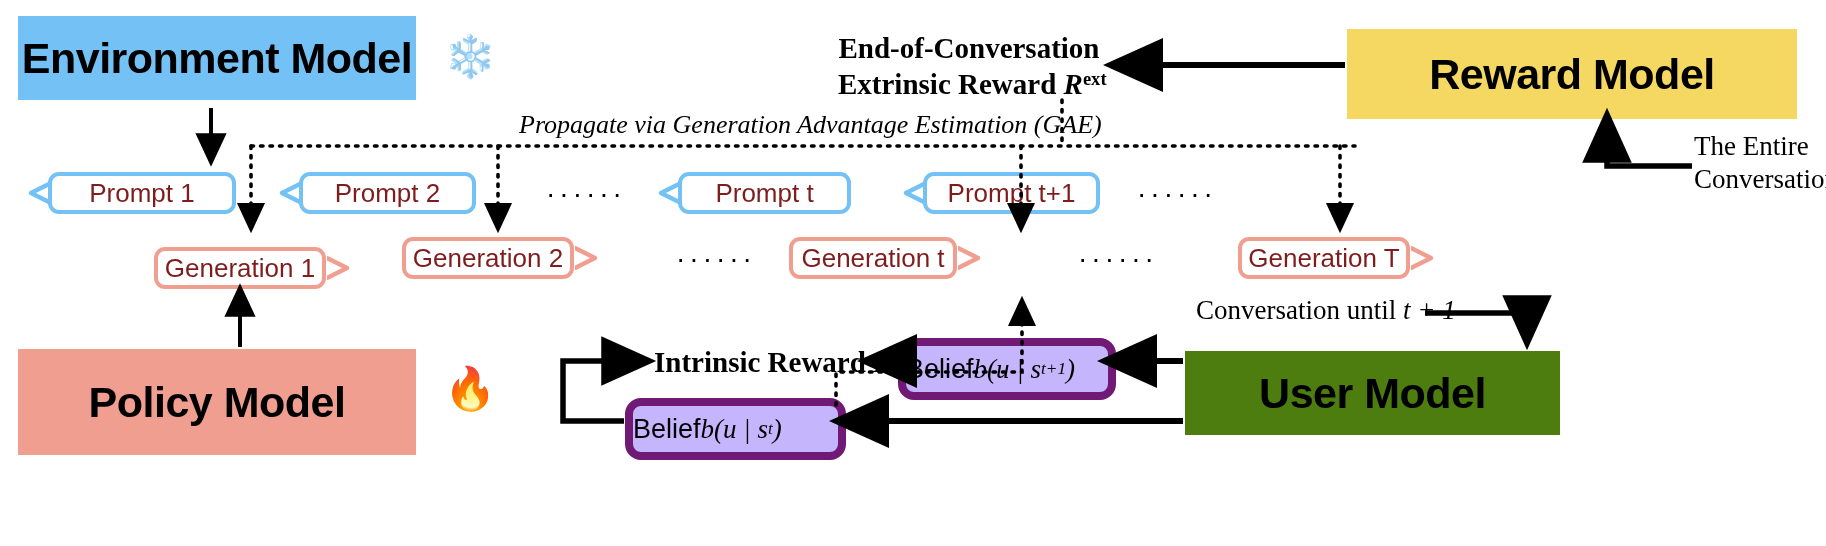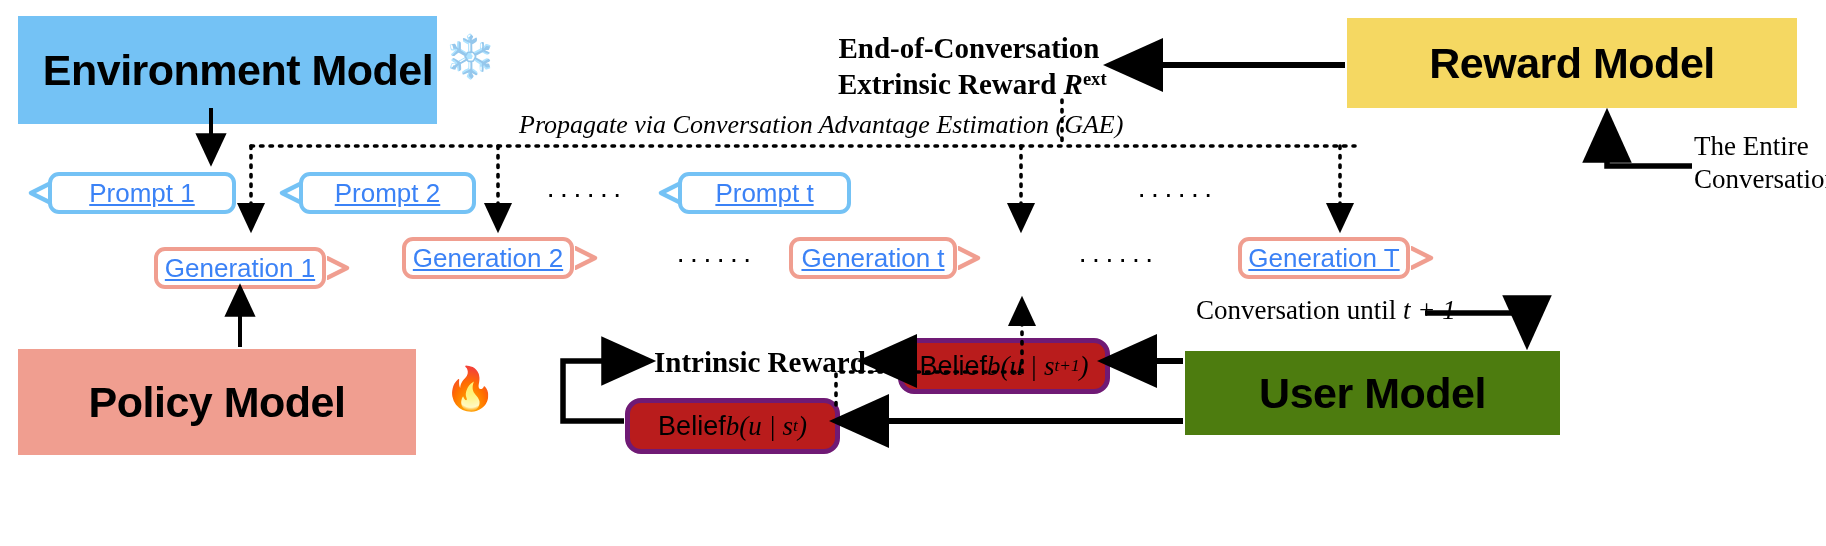--- a/index.html
+++ b/index.html
@@ -4,43 +4,43 @@
 <style>
   html,body{margin:0;padding:0;background:#fff;}
   body{width:1826px;height:546px;position:relative;overflow:hidden;
        font-family:"Liberation Sans",sans-serif;}
   #stage{position:absolute;left:0;top:0;width:1826px;height:546px;}
 
   
   .modelbox{position:absolute;display:flex;align-items:center;justify-content:center;
             font-family:"Liberation Sans",sans-serif;font-weight:700;color:#000;
             font-size:43px;letter-spacing:-0.5px;}
-  #env-model   {left:18px;  top:16px;  width:398px; height:108px;  background:#74C2F5;padding-left:21px;}
-  #reward-model{left:1347px;top:18px;  width:450px; height:90px;  background:#F5D862;}
+  #env-model   {left:18px;  top:16px;  width:398px; height:84px;  background:#74C2F5;}
+  #reward-model{left:1347px;top:29px;  width:450px; height:90px;  background:#F5D862;}
   #policy-model{left:18px;  top:349px; width:398px; height:106px;  background:#F09E90;}
   #user-model  {left:1185px;top:351px; width:375px; height:84px;  background:#4d7c0f;}
 
   .emoji{position:absolute;font-size:42px;line-height:1;}
   #snow-icon{left:444px; top:36px;}
   #fire-icon{left:444px; top:368px;}
 
   
   .bubble{position:absolute;height:42px;}
   .bubble .body{position:absolute;left:0;top:0;right:0;bottom:0;
        border:4px solid #74C2F5;border-radius:11px;background:#fff;
        display:flex;align-items:center;justify-content:center;
-       font-size:26px;color:#3b82f6;font-family:"Liberation Sans",sans-serif;text-decoration:underline;}
+       font-size:26px;color:#7f1d1d;font-family:"Liberation Sans",sans-serif;}
   .bubble.gen .body{border-color:#F09E90;}
   .bubble .tail{position:absolute;top:9px;width:24px;height:24px;}
   .bubble.prompt .tail{left:-21px;}
   .bubble.gen   .tail{right:-25px;}
 
   
-  .belief{position:absolute;border:5px solid #701a75;border-radius:16px;background:#b91c1c;
-          display:flex;align-items:center;justify-content:center;
+  .belief{position:absolute;border:8px solid #701a75;border-radius:16px;background:#c4b5fd;
+          display:flex;align-items:center;
           font-size:27px;color:#000;white-space:nowrap;}
   #belief-next{left:898px;top:338px;width:202px;height:46px;}
   #belief-cur {left:625px;top:398px;width:205px;height:46px;}
 
   
   .serif-bold{position:absolute;font-family:"Liberation Serif",serif;font-weight:700;
               color:#000;font-size:29px;line-height:1.25;text-align:center;white-space:nowrap;}
   .serif{position:absolute;font-family:"Liberation Serif",serif;color:#000;
          font-size:27px;line-height:1.22;}
   .serif-italic{position:absolute;font-family:"Liberation Serif",serif;font-style:italic;
@@ -81,21 +81,21 @@
 
   <div class="modelbox" id="user-model">
     <span>User Model</span>
   </div>
 
   <div class="serif-bold" id="extrinsic-label">
     <span>End-of-Conversation</span><br>
     <span>Extrinsic Reward </span><span class="mathit">R</span><sup class="upr">ext</sup>
   </div>
 
-  <div class="serif-italic" id="gae-label">Propagate via Conversation Advantage Estimation (GAE)</div>
+  <div class="serif-italic" id="gae-label">Propagate via Generation Advantage Estimation (GAE)</div>
 
   <div class="serif" id="entire-conv-label">The Entire Conversation</div>
 
   <div class="serif" id="conv-until-label">
     <span>Conversation until </span><span class="mathit">t + 1</span>
   </div>
 
   <div class="serif-bold" id="intrinsic-label">
     <span>Intrinsic Reward </span><span class="mathit">R</span><sup class="upr">int</sup><sub class="mathit">t</sub>
   </div>
@@ -111,20 +111,26 @@
         <path d="M24 2 L4 12 L24 22" fill="none" stroke="#74C2F5" stroke-width="4.4" stroke-linejoin="round" stroke-linecap="round"></path>
       </svg>
     <div class="body">Prompt 2</div>
   </div>
   <div class="dots" style="left:546px;top:178px;">······</div>
   <div class="bubble prompt" style="left:678px;top:172px;width:173px;">
     <svg class="tail" viewBox="0 0 24 24">
         <path d="M24 2 L4 12 L24 22" fill="none" stroke="#74C2F5" stroke-width="4.4" stroke-linejoin="round" stroke-linecap="round"></path>
       </svg>
     <div class="body">Prompt t</div>
+  </div>
+  <div class="bubble prompt" style="left:923px;top:172px;width:177px;">
+    <svg class="tail" viewBox="0 0 24 24">
+        <path d="M24 2 L4 12 L24 22" fill="none" stroke="#74C2F5" stroke-width="4.4" stroke-linejoin="round" stroke-linecap="round"></path>
+      </svg>
+    <div class="body">Prompt t+1</div>
   </div>
   <div class="dots" style="left:1137px;top:178px;">······</div>
 
   <div class="bubble gen" style="left:154px;top:247px;width:172px;">
     <svg class="tail" viewBox="0 0 24 24">
         <path d="M0 2 L20 12 L0 22" fill="none" stroke="#F09E90" stroke-width="4.4" stroke-linejoin="round" stroke-linecap="round"></path>
       </svg>
     <div class="body">Generation 1</div>
   </div>
   <div class="bubble gen" style="left:402px;top:237px;width:172px;">

